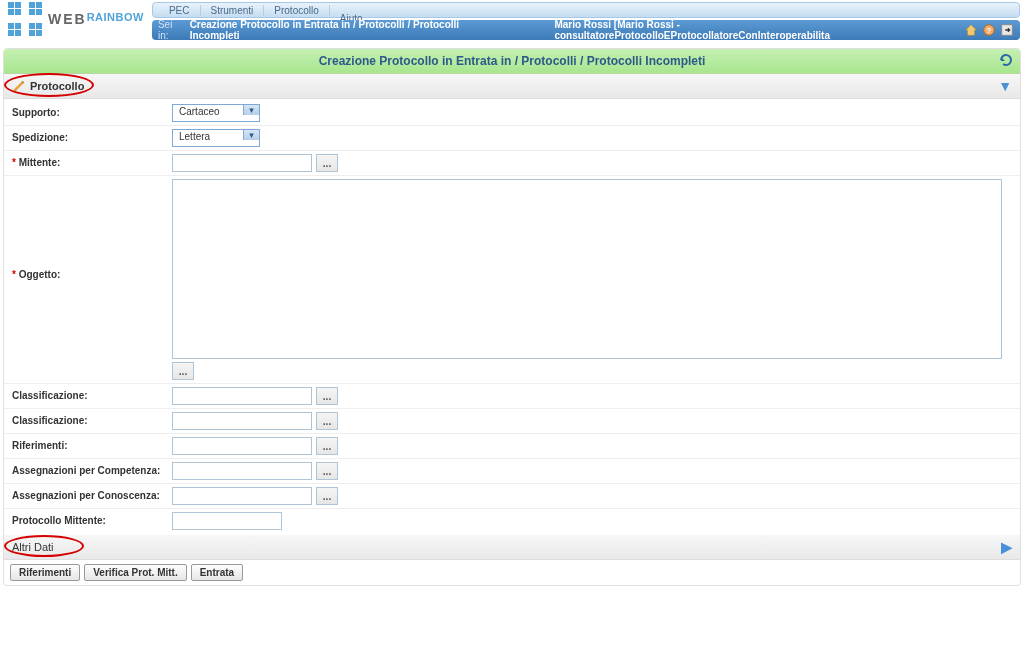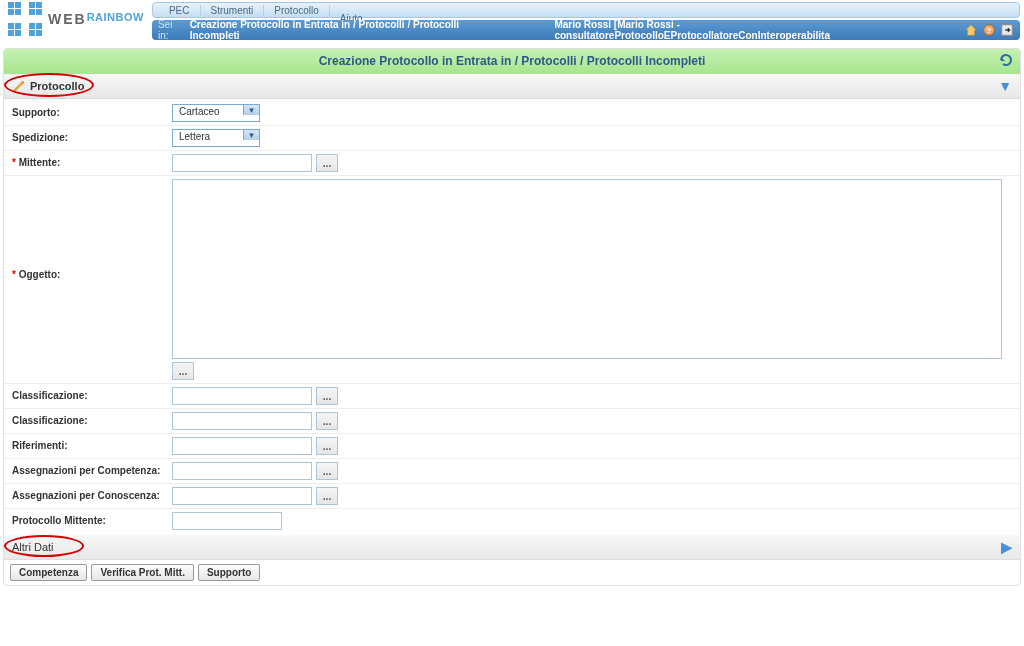--- a/index.html
+++ b/index.html
@@ -259,18 +259,18 @@
 
   <div class="section-header altri" style="position:relative;gap:40px;">
     <div style="position:relative;">
       <div class="red-ellipse" style="left:-8px; top:-6px; width:80px; height:22px;"></div>
       <span style="font-weight:normal;">Altri Dati</span>
     </div>
     <span class="expand-arrow">▶</span>
   </div>
 
   <div class="button-row">
-    <button class="action-btn">Competenza</button>
+    <button class="action-btn">Riferimenti</button>
     <button class="action-btn">Verifica Prot. Mitt.</button>
-    <button class="action-btn">Supporto</button>
+    <button class="action-btn">Entrata</button>
   </div>
 
 </div>
 
 </body></html>

